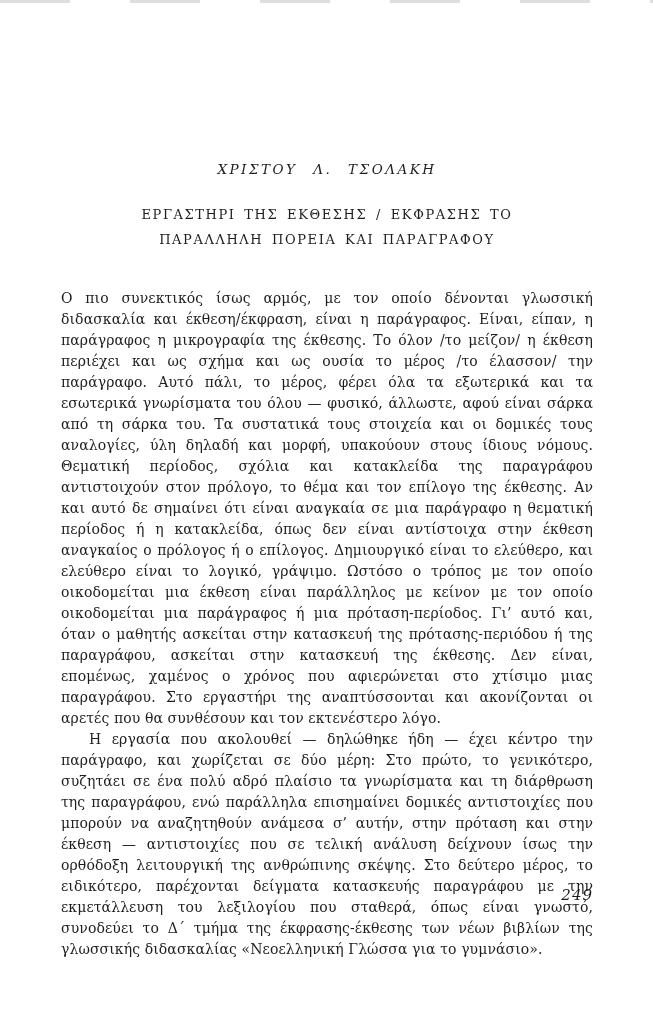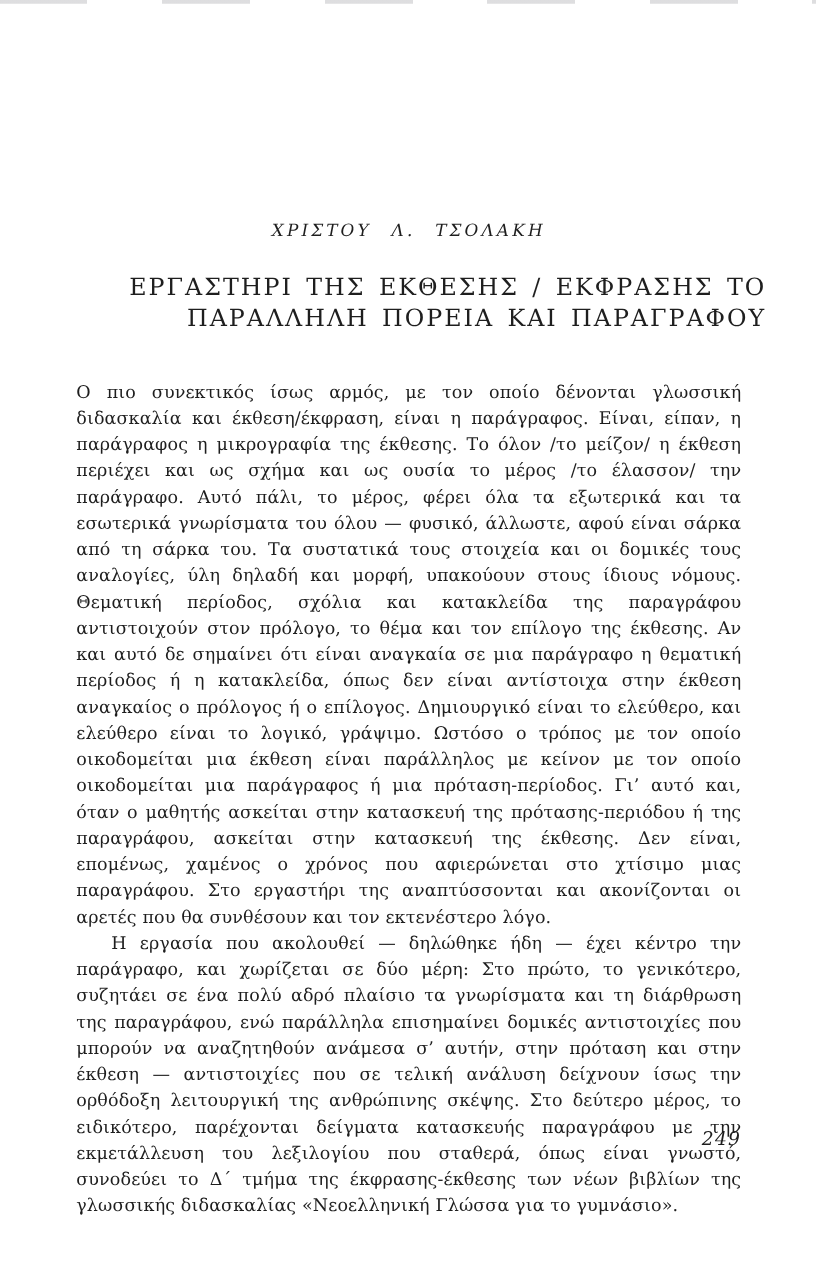--- a/index.html
+++ b/index.html
@@ -28,42 +28,42 @@
     width: 100%; height: 3px;
     background: repeating-linear-gradient(
       90deg,
       rgba(160,160,165,0.35) 0 70px,
       rgba(255,255,255,0) 70px 130px
     );
   }
   .column {
     position: absolute;
     left: 61px;
-    top: 16px;
+    top: 0;
     width: 532px;
     height: 982px;
   }
   .author {
     position: absolute;
     top: 161px;
     left: 0; right: 0;
     text-align: center;
     font-style: italic;
     font-size: 13.5px;
     letter-spacing: 2.5px;
     word-spacing: 9px;
     white-space: nowrap;
   }
   .title {
     position: absolute;
     top: 202px;
     left: -20px; right: -20px;
-    text-align: right;
+    text-align: center;
     font-weight: 400;
-    font-size: 19px;
+    font-size: 13px;
     line-height: 25px;
     letter-spacing: 1.6px;
     word-spacing: 3px;
   }
   .title .title-line { display: block; white-space: nowrap; }
   .body-text {
     position: absolute;
     top: 288px;
     left: 0;
     width: 532px;

